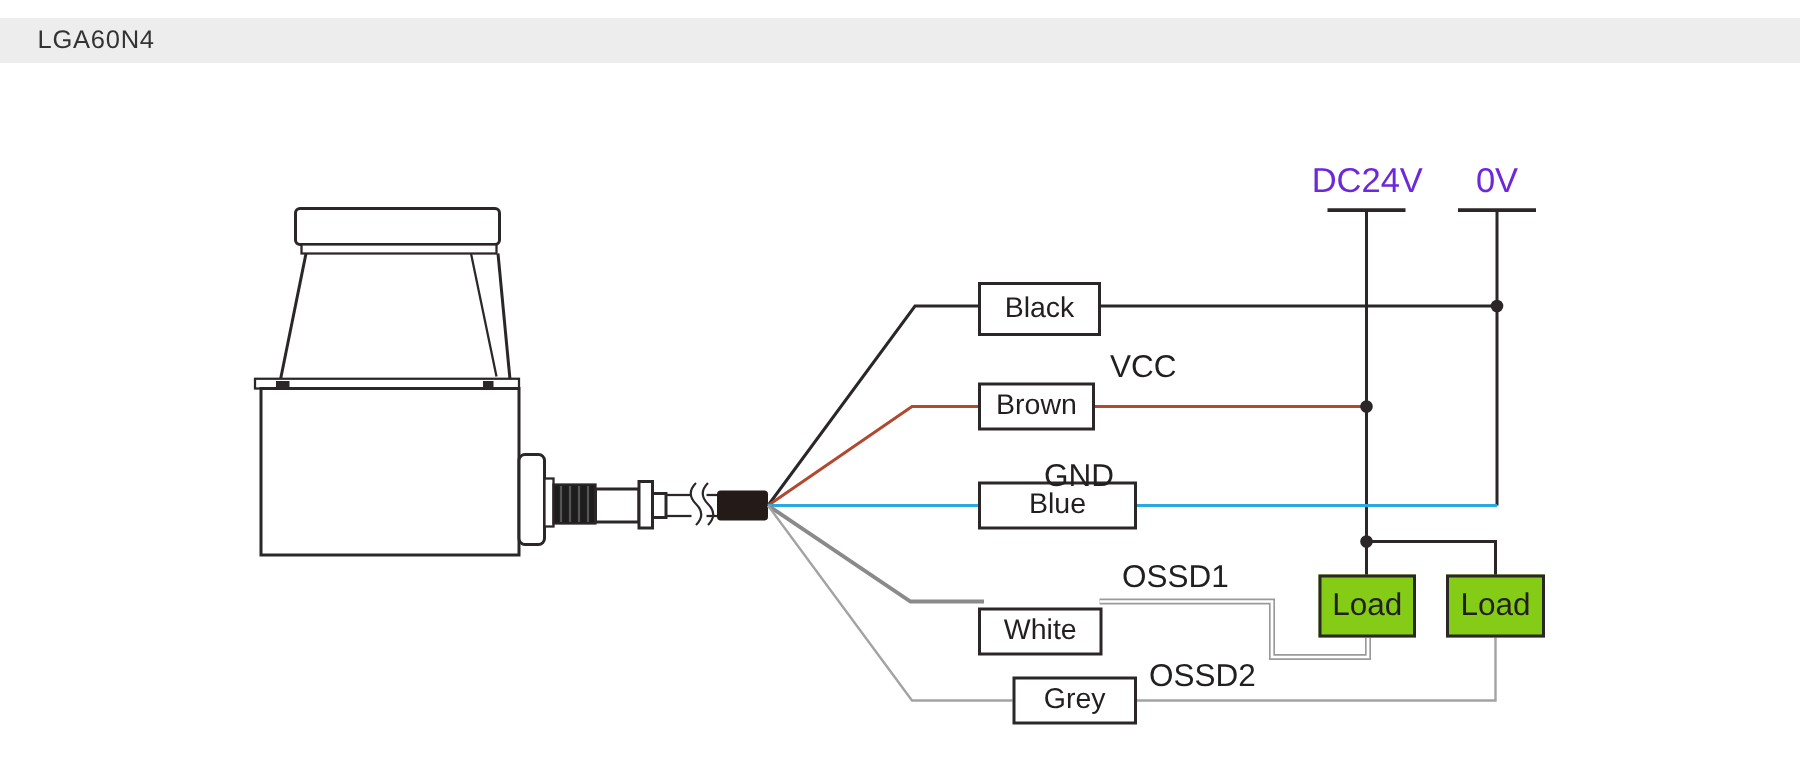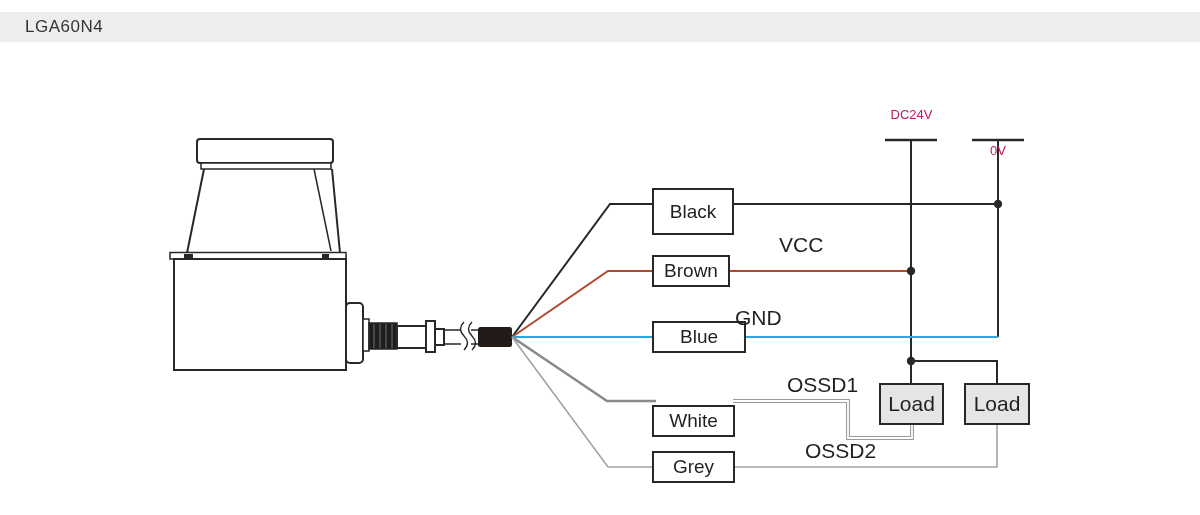--- a/index.html
+++ b/index.html
@@ -12,44 +12,44 @@
   .title-bar{
     position:absolute;left:0;top:12px;width:1200px;height:30px;
     display:flex;align-items:center;
   }
   .title-bar span{padding-left:25px;font-size:17px;letter-spacing:.5px;}
   .wirebox{
     position:absolute;box-sizing:border-box;border:2px solid #2b2627;background:#ffffff;
     display:flex;align-items:center;justify-content:center;
     font-size:19px;color:#231f20;
   }
-  .box-black{left:652px;top:188px;width:82px;height:47px;}
+  .box-black{left:652px;top:188px;width:82px;height:36px;}
   .box-brown{left:652px;top:255px;width:78px;height:32px;}
-  .box-blue {left:652px;top:321px;width:94px;height:32px;}
+  .box-blue {left:652px;top:321px;width:106px;height:32px;}
   .box-white{left:652px;top:385px;width:83px;height:32px;margin-top:20px;}
-  .box-grey {left:652px;top:451px;width:83px;height:32px;}
+  .box-grey {left:675px;top:451px;width:83px;height:32px;}
   .loadbox{
-    position:absolute;box-sizing:border-box;border:2px solid #2b2627;background:#e5e5e5;
+    position:absolute;box-sizing:border-box;border:2px solid #2b2627;background:#84cc16;
     display:flex;align-items:center;justify-content:center;
     font-size:21px;color:#231f20;top:383px;height:42px;
   }
   .load-1{left:879px;width:65px;}
   .load-2{left:964px;width:66px;}
   .sig-label{
-    position:absolute;font-size:21px;color:#231f20;white-space:nowrap;margin-left:39px;
+    position:absolute;font-size:21px;color:#231f20;white-space:nowrap;
   }
   .sig-vcc  {left:740px;top:233px;}
   .sig-gnd  {left:696px;top:306px;}
   .sig-ossd1{left:748px;top:373px;}
   .sig-ossd2{left:766px;top:439px;}
   .rail-label{
-    position:absolute;top:107px;font-size:13px;color:#be185d;text-align:center;white-space:nowrap;
+    position:absolute;top:107px;font-size:23px;color:#6d28d9;text-align:center;white-space:nowrap;
   }
   .rail-dc24v{left:866px;width:91px;}
-  .rail-0v  {left:972px;width:52px;margin-top:36px;}
+  .rail-0v  {left:972px;width:52px;}
 </style>
 </head>
 <body>
 
 <svg id="diagram-svg" viewBox="0 0 1200 515" xmlns="http://www.w3.org/2000/svg">
 
   <g fill="none" stroke="#2b2627" stroke-width="2">
 
     <rect x="197" y="139" width="136" height="24" rx="3" fill="#ffffff"></rect>
 

